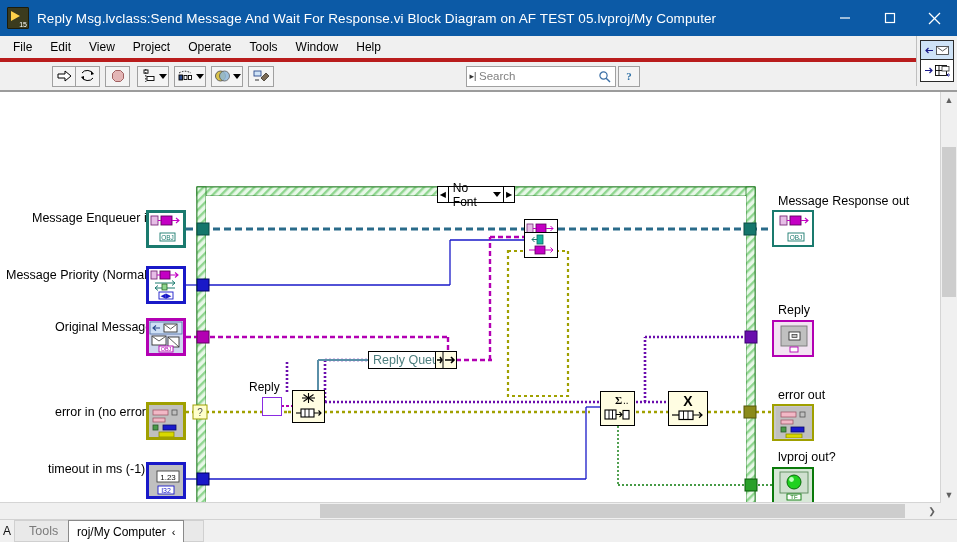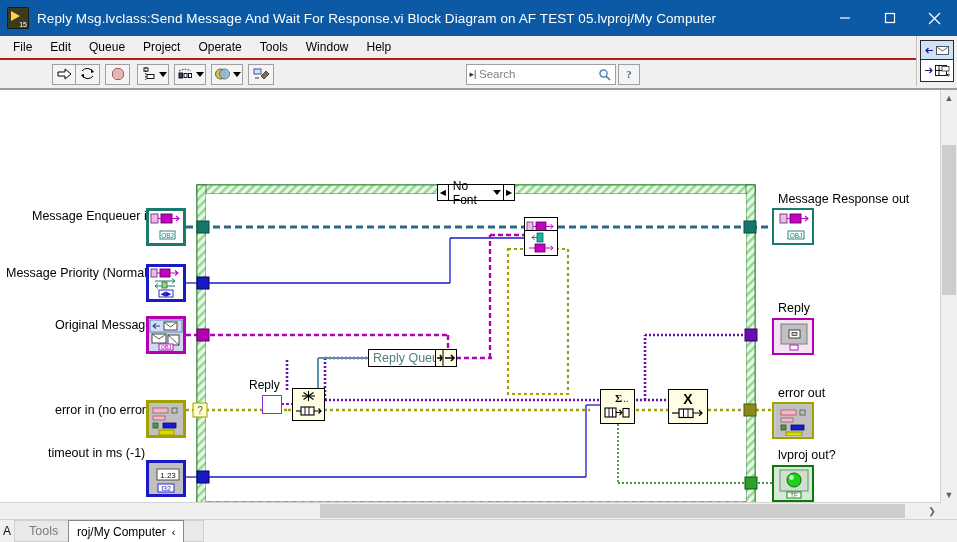--- a/index.html
+++ b/index.html
@@ -61,21 +61,21 @@
     width: 45px; display: flex; align-items: center; justify-content: center;
     color: #fff; font-size: 15px;
   }
   .win-btn svg { display:block; }
 
   
   .menubar {
     height: 22px; flex: 0 0 22px;
     background: #f0f0f0;
     display: flex; align-items: center;
-    border-bottom: 2px solid #b91c1c;
+    border-bottom: 4px solid #b91c1c;
     padding-left: 4px;
     position: relative;
   }
   .menu-item {
     font-size: 12px; color: #000;
     padding: 2px 9px;
     white-space: nowrap;
   }
 
   
@@ -292,21 +292,21 @@
             <line x1="1" y1="1" x2="12" y2="12" stroke="#fff" stroke-width="1.3"></line>
             <line x1="12" y1="1" x2="1" y2="12" stroke="#fff" stroke-width="1.3"></line>
           </svg>
       </div>
     </div>
   </div>
 
   <div class="menubar">
     <div class="menu-item">File</div>
     <div class="menu-item">Edit</div>
-    <div class="menu-item">Queue</div>
+    <div class="menu-item">View</div>
     <div class="menu-item">Project</div>
     <div class="menu-item">Operate</div>
     <div class="menu-item">Tools</div>
     <div class="menu-item">Window</div>
     <div class="menu-item">Help</div>
   </div>
 
   <div class="toolbar">
 
     <div class="tb-group" style="margin-left:52px;">
@@ -575,21 +575,21 @@
           <rect x="0" y="0" width="34" height="32" fill="#c0c0c0"></rect>
           <rect x="4" y="5" width="15" height="5" fill="#f2b8c6" stroke="#a05a6a" stroke-width="0.8"></rect>
           <rect x="23" y="5" width="5" height="5" fill="#c0c0c0" stroke="#555" stroke-width="0.8"></rect>
           <rect x="4" y="13" width="12" height="4" fill="#f2b8c6" stroke="#a05a6a" stroke-width="0.8"></rect>
           <rect x="4" y="20" width="5" height="5" fill="#4a9a4a" stroke="#2a5a2a" stroke-width="0.8"></rect>
           <rect x="14" y="20" width="13" height="5" fill="#1a1acc" stroke="#0a0a6a" stroke-width="0.8"></rect>
           <rect x="10" y="27" width="15" height="5" fill="#d9d900" stroke="#8a8a00" stroke-width="0.8"></rect>
         </svg>
       </div>
 
-      <div class="lbl" style="left:48px; top:356px;">timeout in ms (-1)</div>
+      <div class="lbl" style="left:48px; top:370px;">timeout in ms (-1)</div>
       <div class="term" style="left:146px; top:370px; width:40px; height:37px; border:3px solid #1919c8; background:#c8c8c8;">
         <svg width="34" height="31" viewBox="0 0 34 31">
           <rect x="0" y="0" width="34" height="31" fill="#c0c0c0"></rect>
           <rect x="8" y="6" width="22" height="11" fill="#fff" stroke="#444" stroke-width="0.9"></rect>
           <text x="19" y="15" font-size="8" text-anchor="middle" fill="#111" font-family="Liberation Sans, sans-serif">1.23</text>
           <rect x="9" y="21" width="16" height="8" fill="#fff" stroke="#1919c8" stroke-width="0.9"></rect>
           <text x="17" y="27.5" font-size="7" text-anchor="middle" fill="#1919c8" font-family="Liberation Sans, sans-serif">I32</text>
         </svg>
       </div>
 

